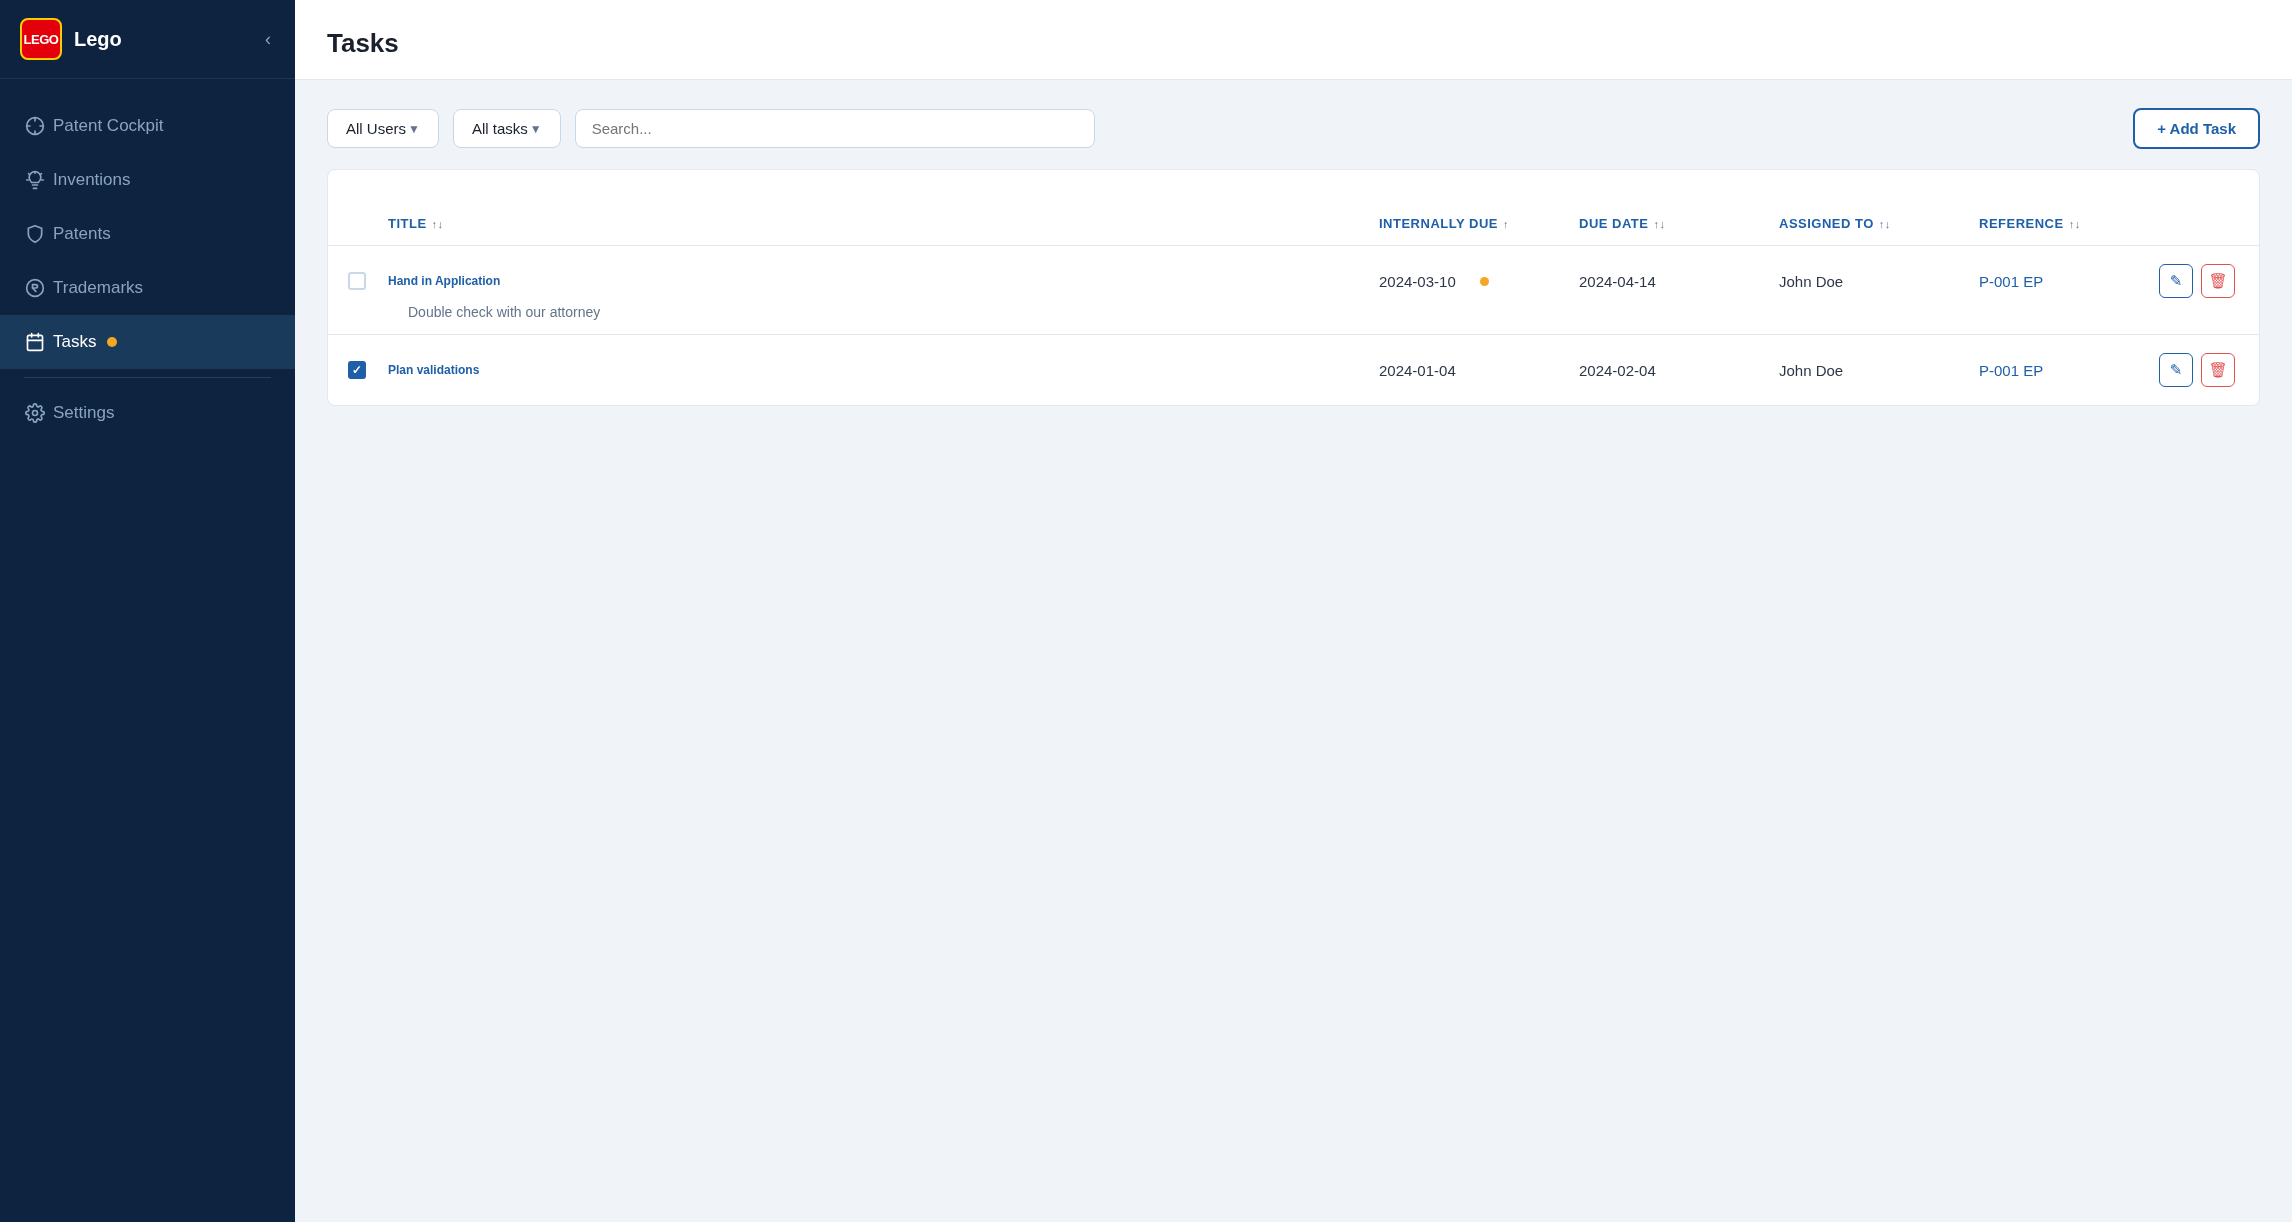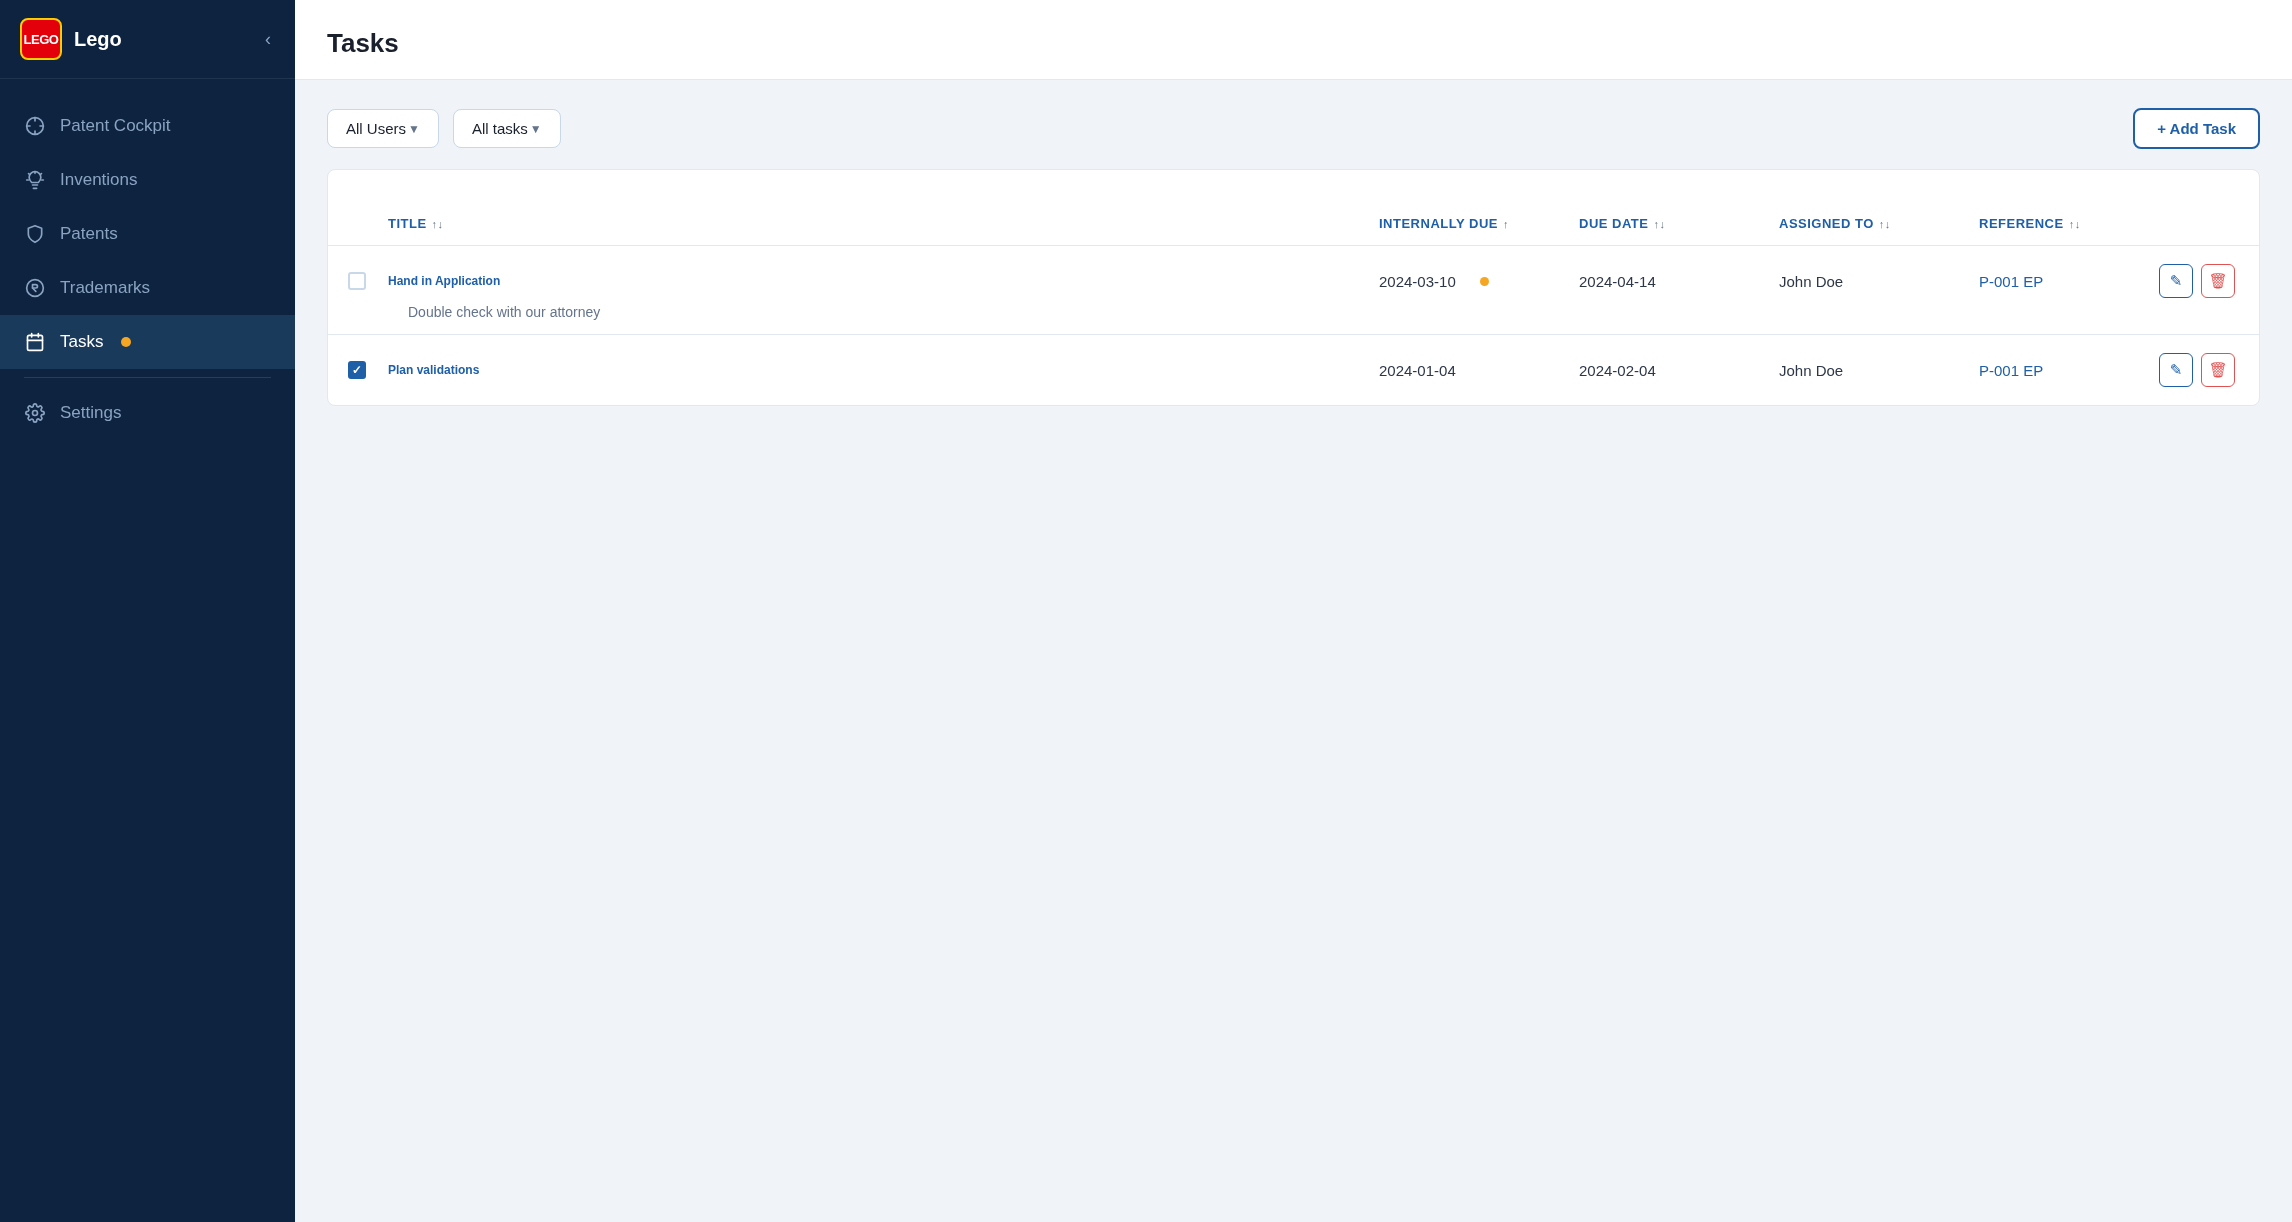--- a/index.html
+++ b/index.html
@@ -56,21 +56,21 @@
       padding: 4px;
     }
 
     .sidebar-nav {
       flex: 1;
       padding: 20px 0;
     }
     .nav-item {
       display: flex;
       align-items: center;
-      gap: 14px;
+      gap: 7px;
       padding: 16px 24px;
       cursor: pointer;
       color: #8aa3c0;
       font-size: 17px;
       font-weight: 500;
       position: relative;
       transition: background 0.15s;
     }
     .nav-item.active {
       background: #1a3a5c;
@@ -389,20 +389,21 @@
 
     <div class="toolbar">
       <button class="dropdown-btn">
         <span>All Users</span>
         <span class="chevron">▼</span>
       </button>
       <button class="dropdown-btn">
         <span>All tasks</span>
         <span class="chevron">▼</span>
       </button>
+      <input class="search-input" type="text" placeholder="Search..." style="">
       <button class="add-task-btn">
         <span>+ Add Task</span>
       </button>
     </div>
 
     <div class="task-table">
 
       <div class="table-header">
         <div></div>
         <div class="col-header">

